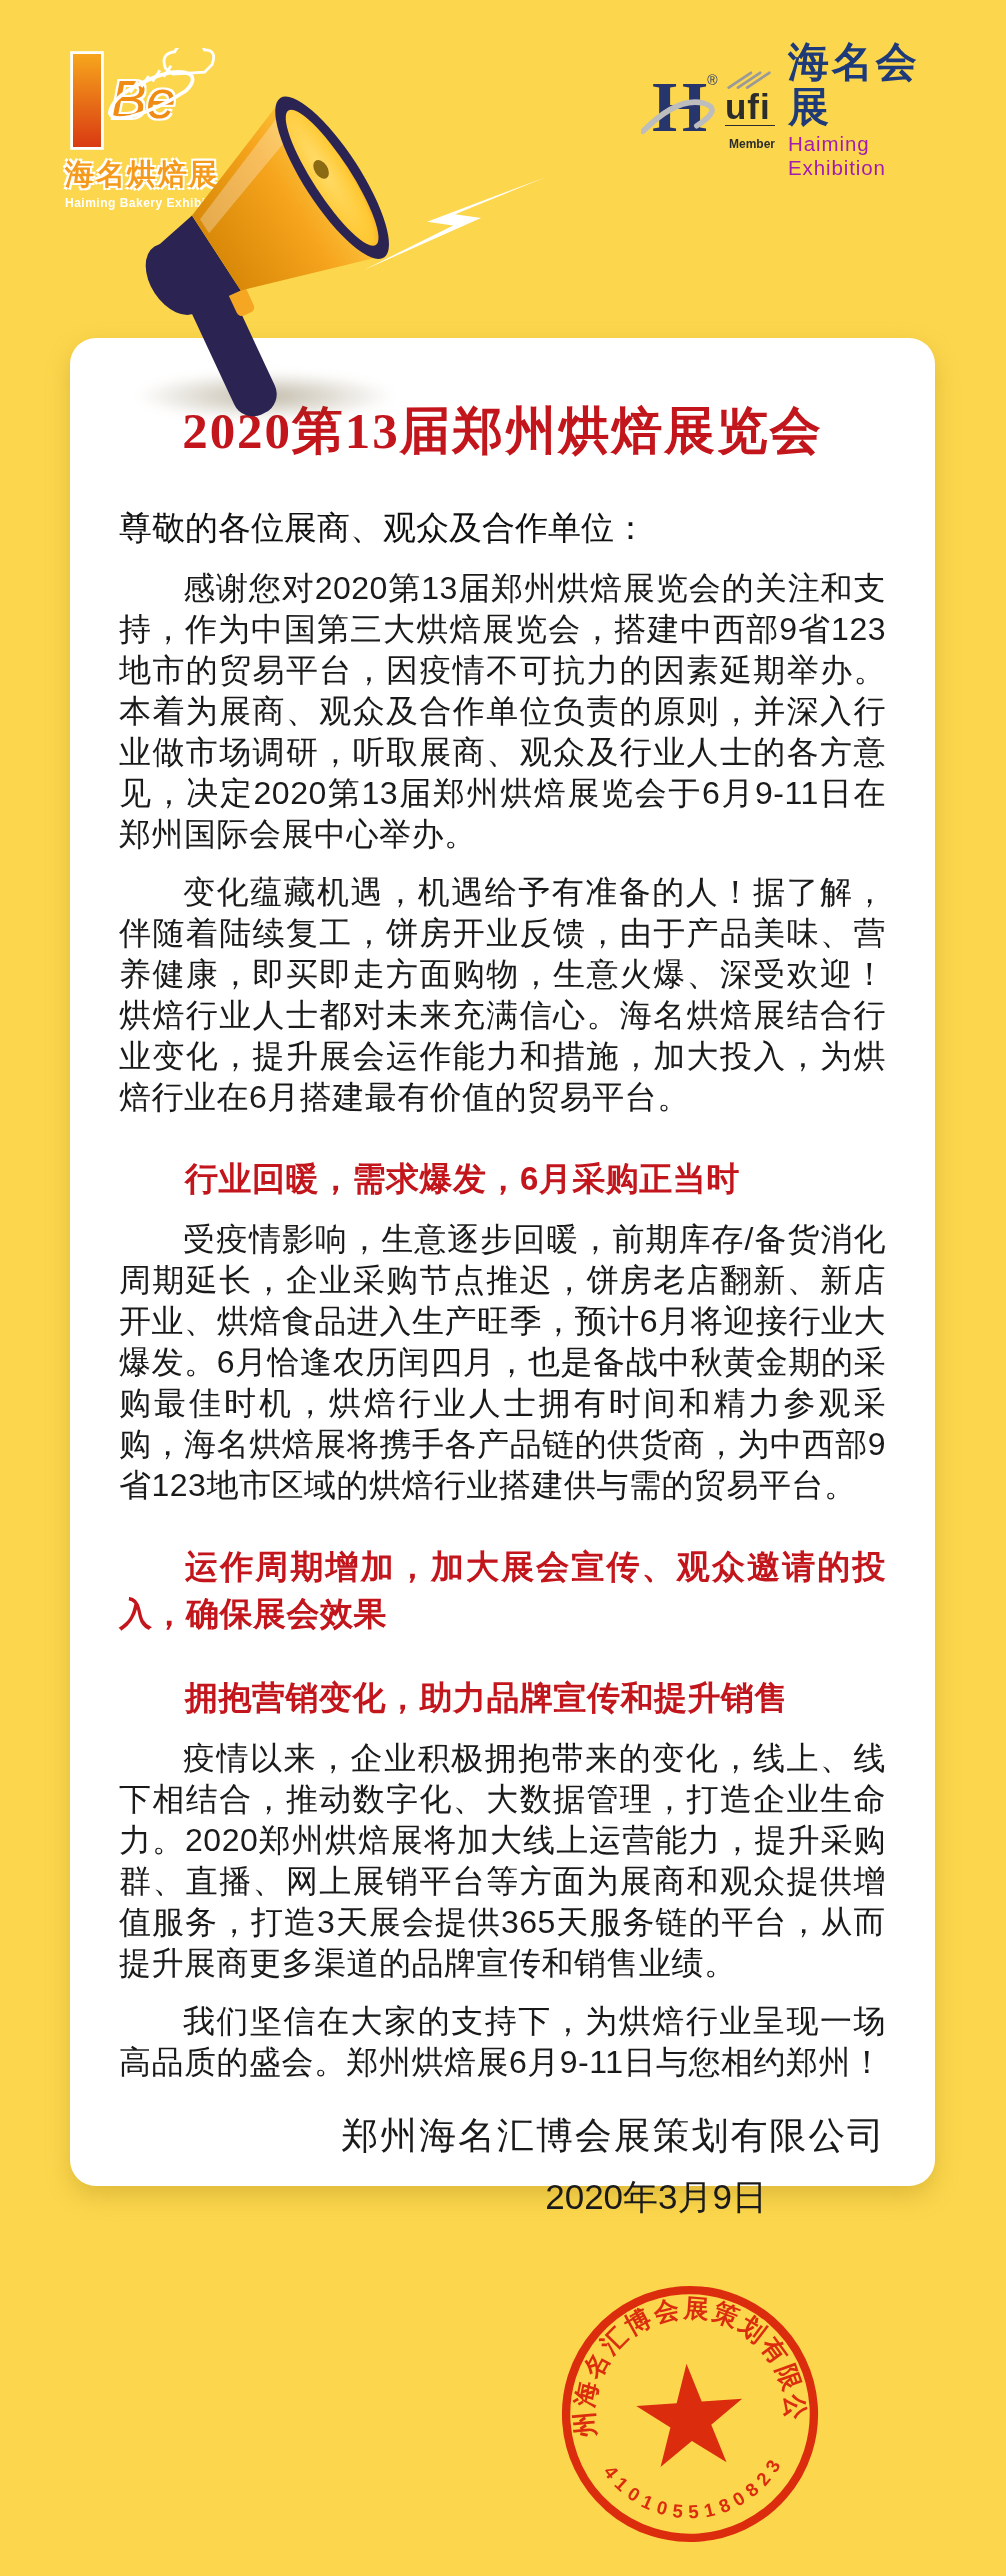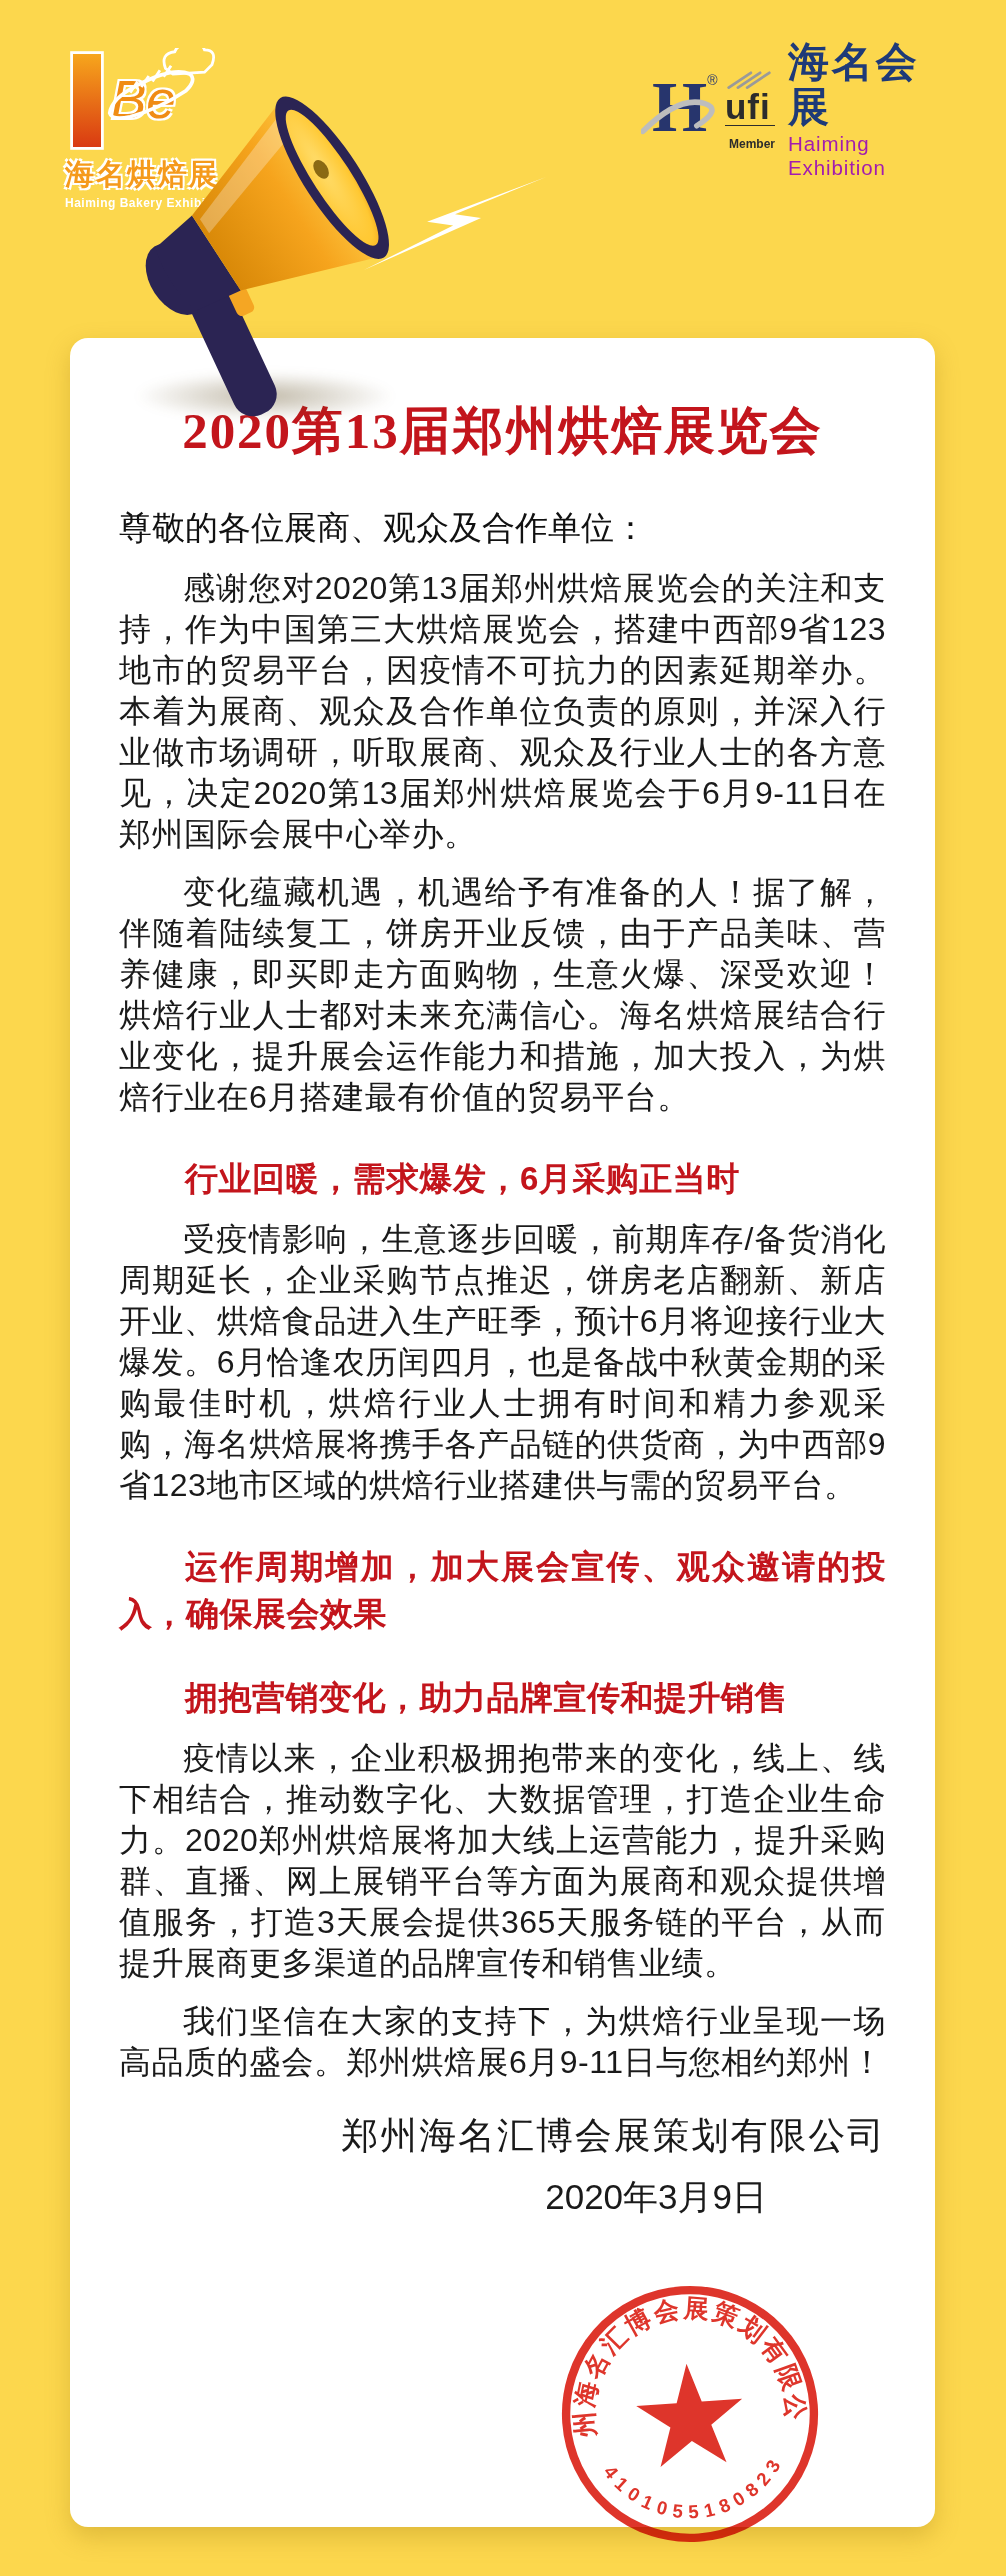--- a/index.html
+++ b/index.html
@@ -35,22 +35,22 @@
   .hm-names .en{font-size:20.5px;color:#a21caf;letter-spacing:0.9px;margin-top:1.9px;}
 
   
   .megaphone{position:absolute;left:51px;top:73px;width:401px;height:373px;z-index:5;}
   .mega-shadow{position:absolute;left:130px;top:371px;width:270px;height:50px;z-index:4;
         background:radial-gradient(ellipse at center,rgba(90,70,25,.38) 0%,rgba(90,70,25,0) 68%);
         filter:blur(4.7px);}
   .bolt{position:absolute;left:362px;top:175px;width:186px;height:98px;z-index:5;}
 
   
-  .card{position:absolute;left:70px;top:338px;width:865px;height:2189px;background:#ffffff;
-        border-radius:18px;box-shadow:0 9.3px 24px rgba(150,110,10,.28);z-index:2;}
+  .card{position:absolute;left:70px;top:338px;width:865px;height:1848px;background:#ffffff;
+        border-radius:26px;box-shadow:0 9.3px 24px rgba(150,110,10,.28);z-index:2;}
   .content{padding:56px 49px 0 49px;color:#1a1a1a;}
 
   .title{font-family:"Liberation Serif",serif;font-weight:bold;color:#c3151c;
         text-align:center;font-size:51px;line-height:75px;letter-spacing:1.9px;}
   .salutation{margin-top:37px;font-size:33px;font-weight:normal;color:#111;}
 
   p.body{margin:17px 0 0 0;font-size:32px;line-height:41px;text-align:justify;
         text-indent:2em;letter-spacing:0.5px;}
   .red-head{margin:37px 0 0 0;font-size:33px;line-height:47px;font-weight:bold;color:#c3151c;
         text-indent:2em;text-align:justify;letter-spacing:0.5px;}

